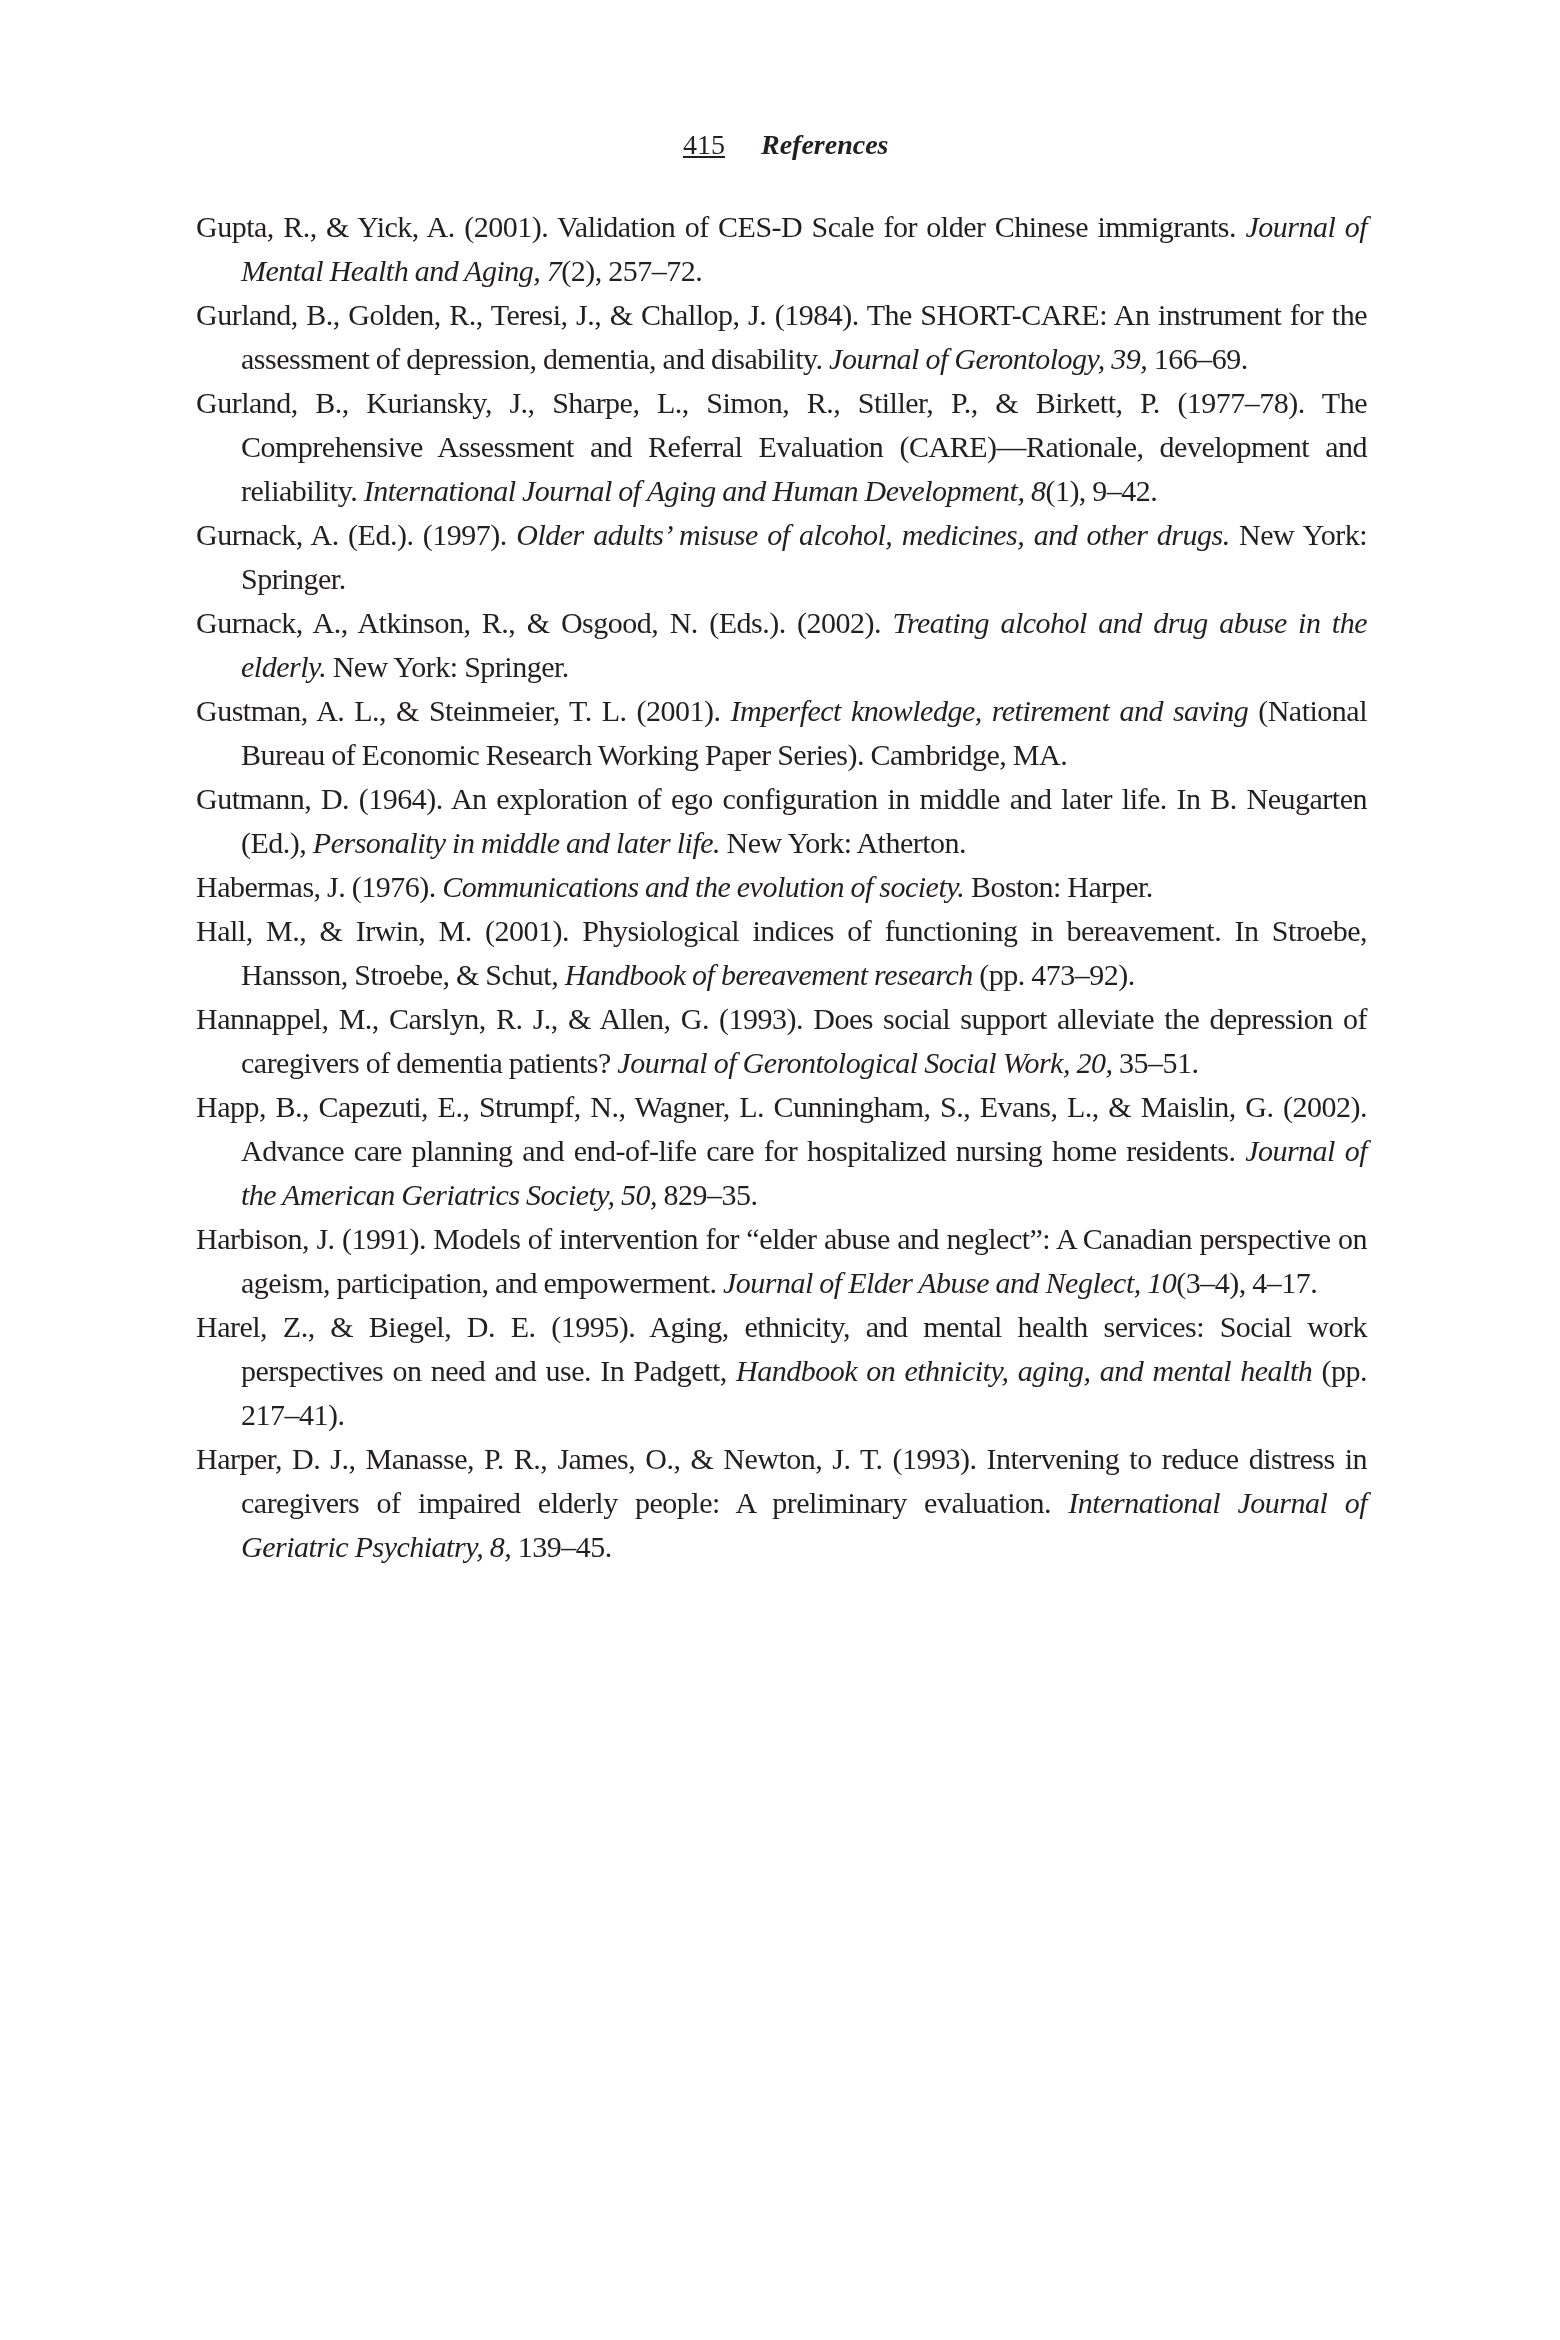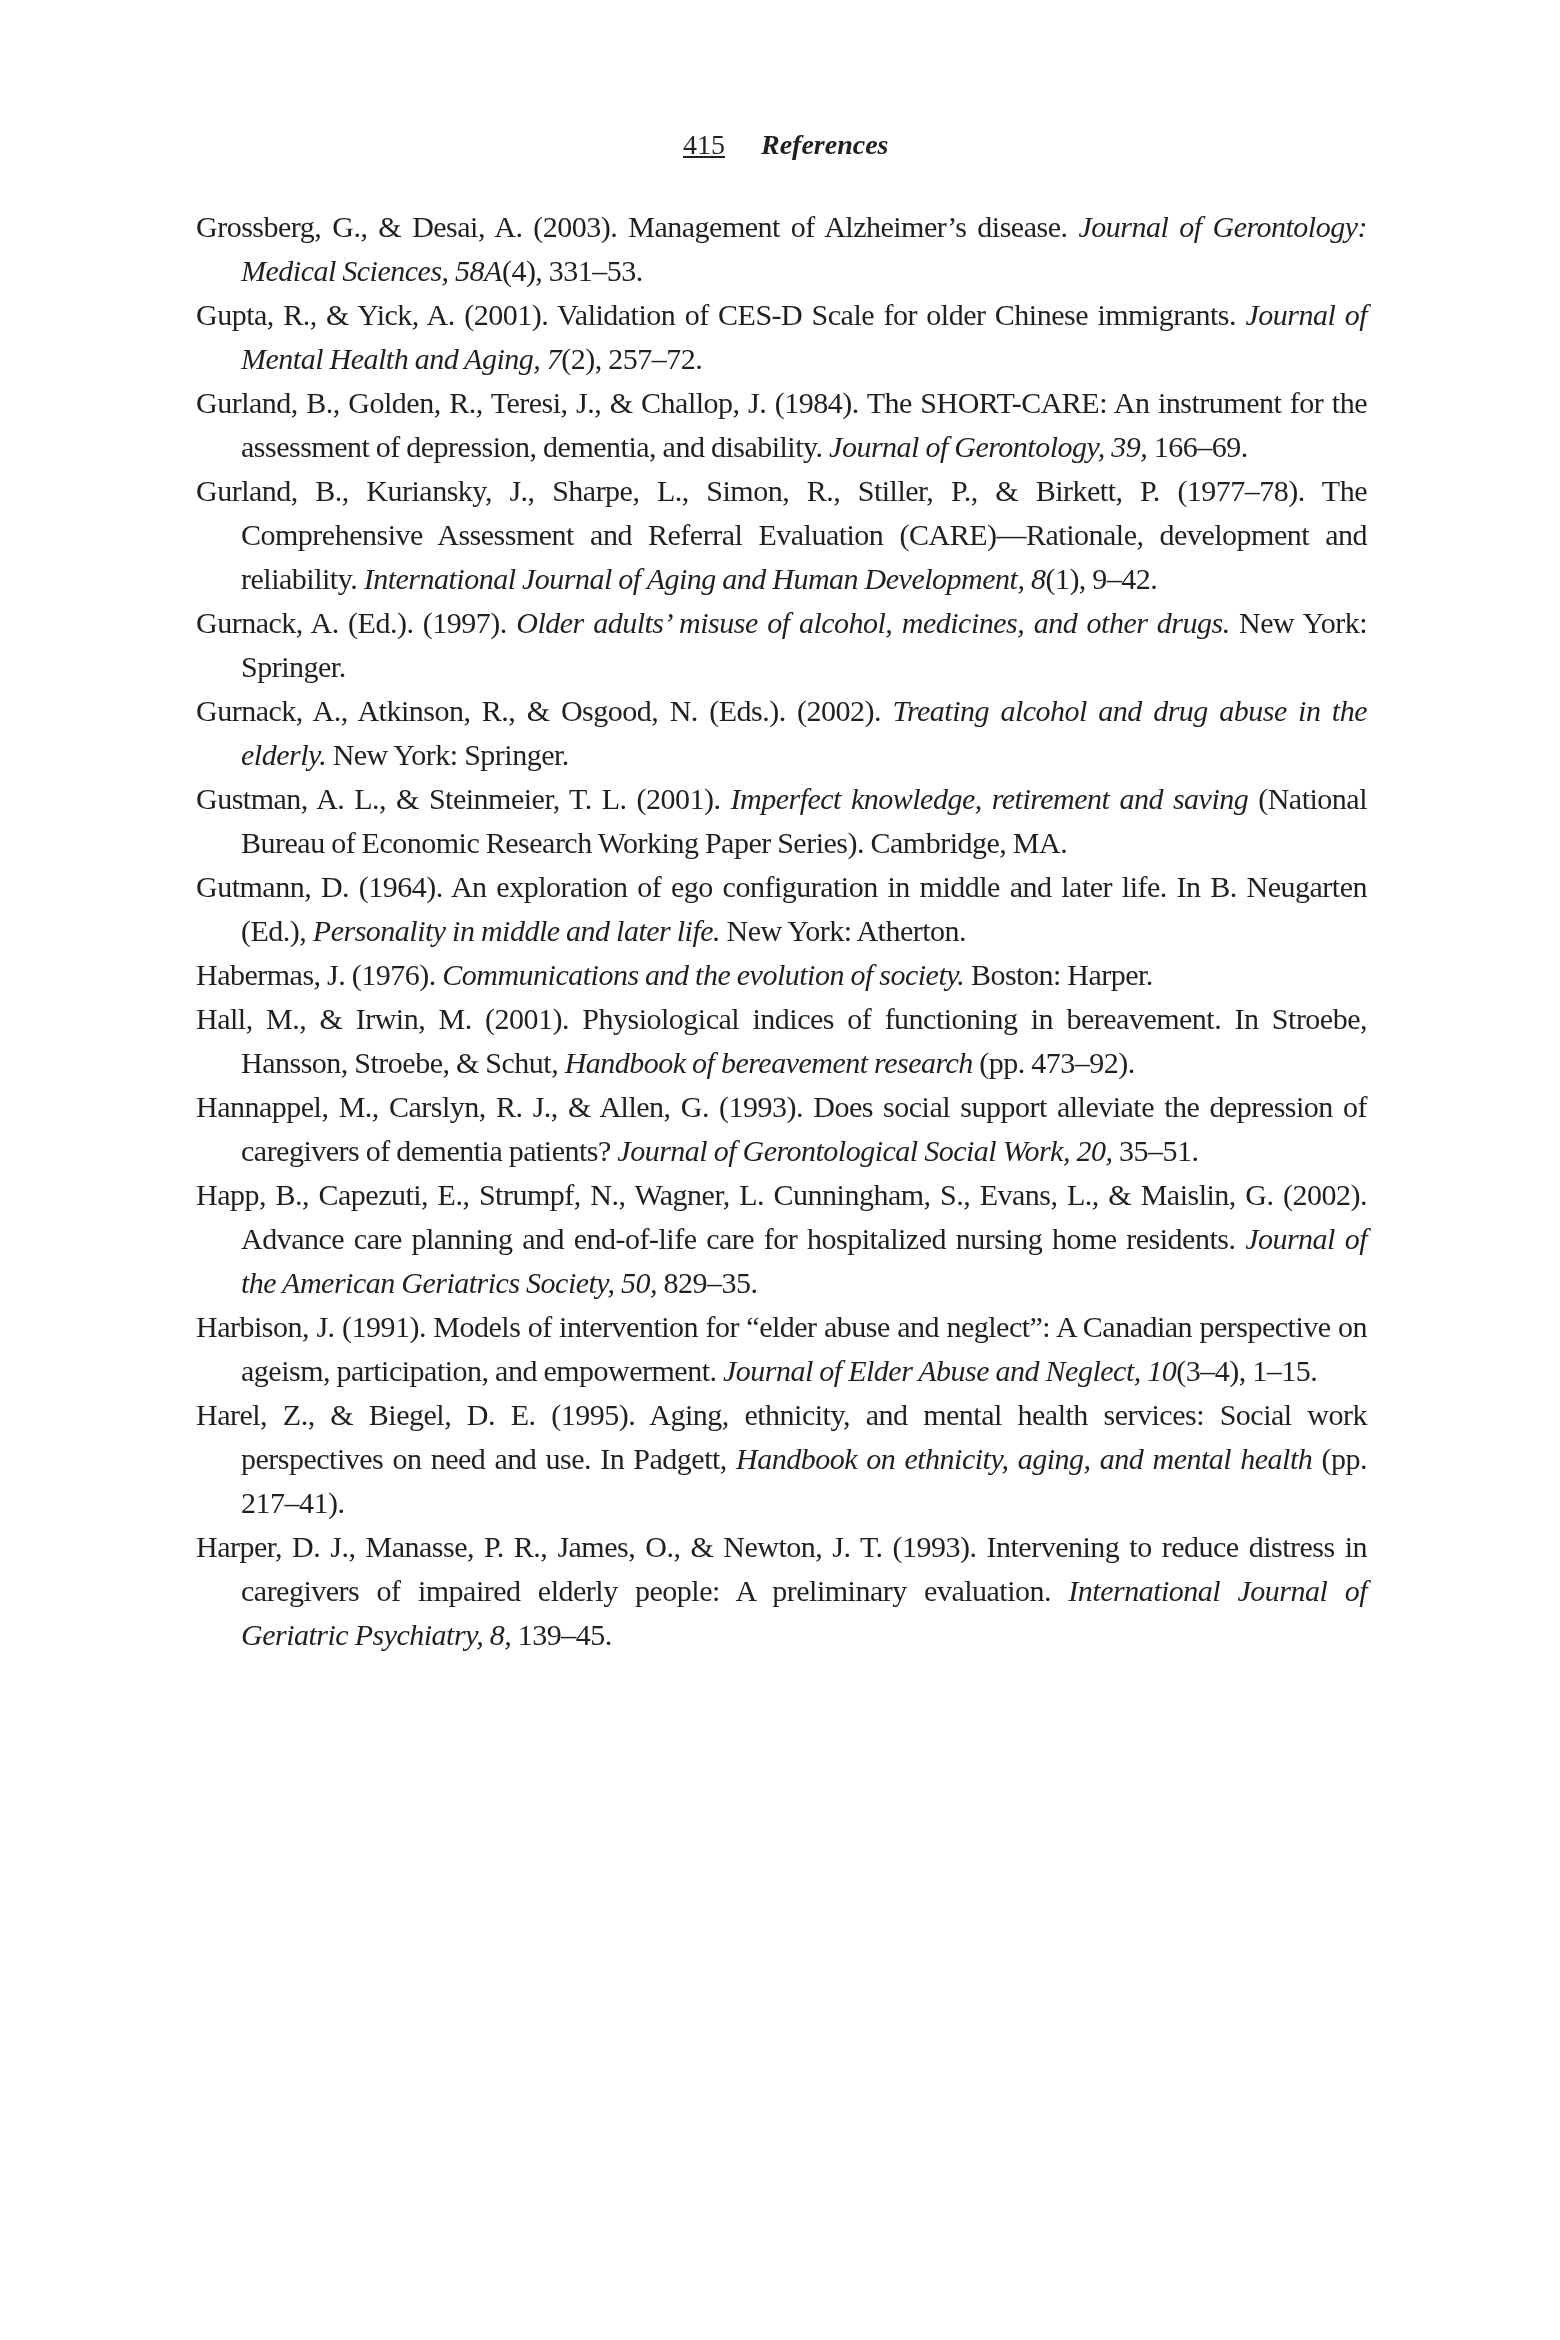--- a/index.html
+++ b/index.html
@@ -15,29 +15,28 @@
 </style>
 </head>
 <body>
 
 <div class="running-head">
   <span class="pnum">415</span>
   <span class="rtitle">References</span>
 </div>
 
 <ul class="refs" id="refs">
-    <li class="ref"><span>Grossberg, G., &amp; Desai, A. (2003). Management of Alzheimer’s disease. </span><span class="i">Journal of Gerontology: Medical Sciences, 58A</span><span>(4), 331–53.</span></li>
     <li class="ref"><span>Gupta, R., &amp; Yick, A. (2001). Validation of CES-D Scale for older Chinese immigrants. </span><span class="i">Journal of Mental Health and Aging, 7</span><span>(2), 257–72.</span></li>
     <li class="ref"><span>Gurland, B., Golden, R., Teresi, J., &amp; Challop, J. (1984). The SHORT-CARE: An instrument for the assessment of depression, dementia, and disability. </span><span class="i">Journal of Gerontology, 39,</span><span> 166–69.</span></li>
     <li class="ref"><span>Gurland, B., Kuriansky, J., Sharpe, L., Simon, R., Stiller, P., &amp; Birkett, P. (1977–78). The Comprehensive Assessment and Referral Evaluation (CARE)—Rationale, development and reliability. </span><span class="i">International Journal of Aging and Human Development, 8</span><span>(1), 9–42.</span></li>
     <li class="ref"><span>Gurnack, A. (Ed.). (1997). </span><span class="i">Older adults’ misuse of alcohol, medicines, and other drugs.</span><span> New York: Springer.</span></li>
     <li class="ref"><span>Gurnack, A., Atkinson, R., &amp; Osgood, N. (Eds.). (2002). </span><span class="i">Treating alcohol and drug abuse in the elderly.</span><span> New York: Springer.</span></li>
     <li class="ref"><span>Gustman, A. L., &amp; Steinmeier, T. L. (2001). </span><span class="i">Imperfect knowledge, retirement and saving</span><span> (National Bureau of Economic Research Working Paper Series). Cambridge, MA.</span></li>
     <li class="ref"><span>Gutmann, D. (1964). An exploration of ego configuration in middle and later life. In B. Neugarten (Ed.), </span><span class="i">Personality in middle and later life.</span><span> New York: Atherton.</span></li>
     <li class="ref"><span>Habermas, J. (1976). </span><span class="i">Communications and the evolution of society.</span><span> Boston: Harper.</span></li>
     <li class="ref"><span>Hall, M., &amp; Irwin, M. (2001). Physiological indices of functioning in bereavement. In Stroebe, Hansson, Stroebe, &amp; Schut, </span><span class="i">Handbook of bereavement research</span><span> (pp. 473–92).</span></li>
     <li class="ref"><span>Hannappel, M., Carslyn, R. J., &amp; Allen, G. (1993). Does social support alleviate the depression of caregivers of dementia patients? </span><span class="i">Journal of Gerontological Social Work, 20,</span><span> 35–51.</span></li>
     <li class="ref"><span>Happ, B., Capezuti, E., Strumpf, N., Wagner, L. Cunningham, S., Evans, L., &amp; Maislin, G. (2002). Advance care planning and end-of-life care for hospitalized nursing home residents. </span><span class="i">Journal of the American Geriatrics Society, 50,</span><span> 829–35.</span></li>
-    <li class="ref"><span>Harbison, J. (1991). Models of intervention for “elder abuse and neglect”: A Canadian perspective on ageism, participation, and empowerment. </span><span class="i">Journal of Elder Abuse and Neglect, 10</span><span>(3–4), 1–15.</span></li>
+    <li class="ref"><span>Harbison, J. (1991). Models of intervention for “elder abuse and neglect”: A Canadian perspective on ageism, participation, and empowerment. </span><span class="i">Journal of Elder Abuse and Neglect, 10</span><span>(3–4), 4–17.</span></li>
     <li class="ref"><span>Harel, Z., &amp; Biegel, D. E. (1995). Aging, ethnicity, and mental health services: Social work perspectives on need and use. In Padgett, </span><span class="i">Handbook on ethnicity, aging, and mental health</span><span> (pp. 217–41).</span></li>
     <li class="ref"><span>Harper, D. J., Manasse, P. R., James, O., &amp; Newton, J. T. (1993). Intervening to reduce distress in caregivers of impaired elderly people: A preliminary evaluation. </span><span class="i">International Journal of Geriatric Psychiatry, 8,</span><span> 139–45.</span></li>
   </ul>
 
 
 </body></html>

